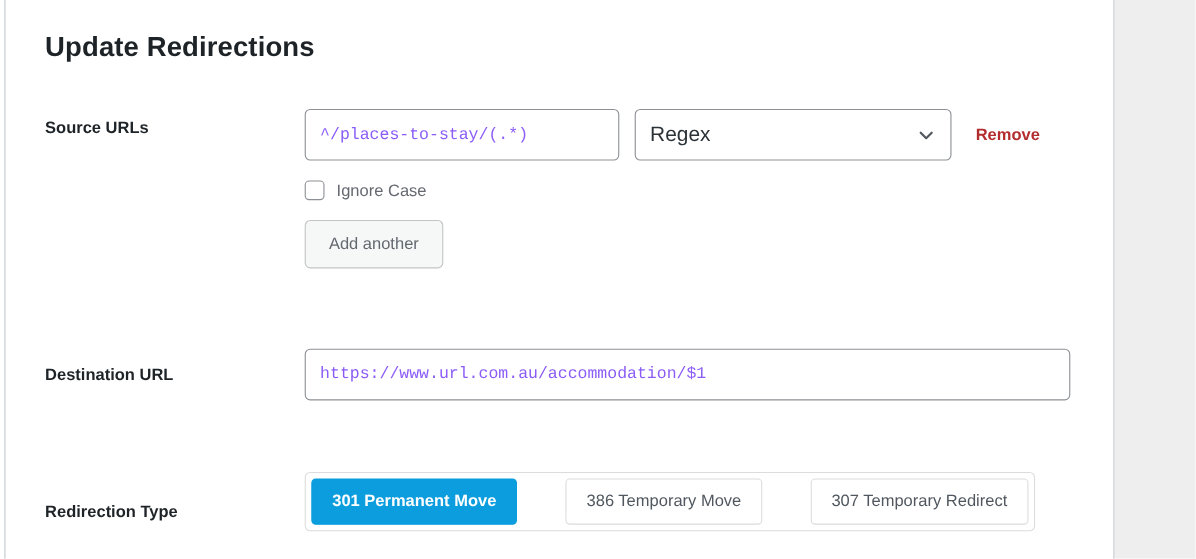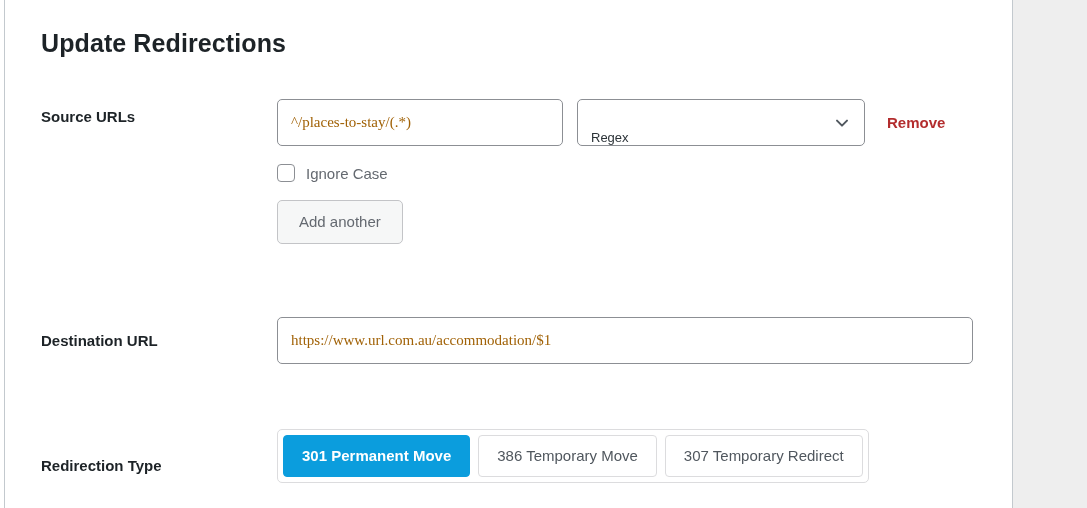--- a/index.html
+++ b/index.html
@@ -89,46 +89,46 @@
     display: flex;
     align-items: center;
   }
 
   .text-input {
     height: 47px;
     box-sizing: border-box;
     border: 1px solid #8c8f94;
     border-radius: 5px;
     background: #ffffff;
-    font-family: Liberation Serif, serif;
-    font-size: 15px;
-    color: #a16207;
+    font-family: Liberation Mono, monospace;
+    font-size: 15px;
+    color: #8b5cf6;
     padding: 0 13px;
     outline: none;
   }
   .source-input {
     width: 286px;
   }
 
   .select-wrap {
     position: relative;
     margin-left: 14px;
   }
   .select-box {
     width: 288px;
     height: 47px;
     box-sizing: border-box;
     border: 1px solid #8c8f94;
     border-radius: 5px;
     background: #ffffff;
-    font-size: 13px;
+    font-size: 19px;
     color: #2c3338;
     padding: 0 13px;
     display: flex;
-    align-items: flex-end;
+    align-items: center;
   }
   .chevron-icon {
     position: absolute;
     right: 16px;
     top: 50%;
     transform: translateY(-50%);
     width: 14px;
     height: 14px;
     pointer-events: none;
   }
@@ -189,20 +189,21 @@
   }
 
   
   .button-group {
     display: inline-flex;
     align-items: center;
     border: 1px solid #dcdcde;
     border-radius: 5px;
     background: #ffffff;
     padding: 5px;
+    gap: 36px;
   }
   .group-btn {
     height: 42px;
     line-height: 40px;
     box-sizing: border-box;
     padding: 0 18px;
     border: 1px solid #dcdcde;
     border-radius: 4px;
     background: #ffffff;
     color: #50575e;

